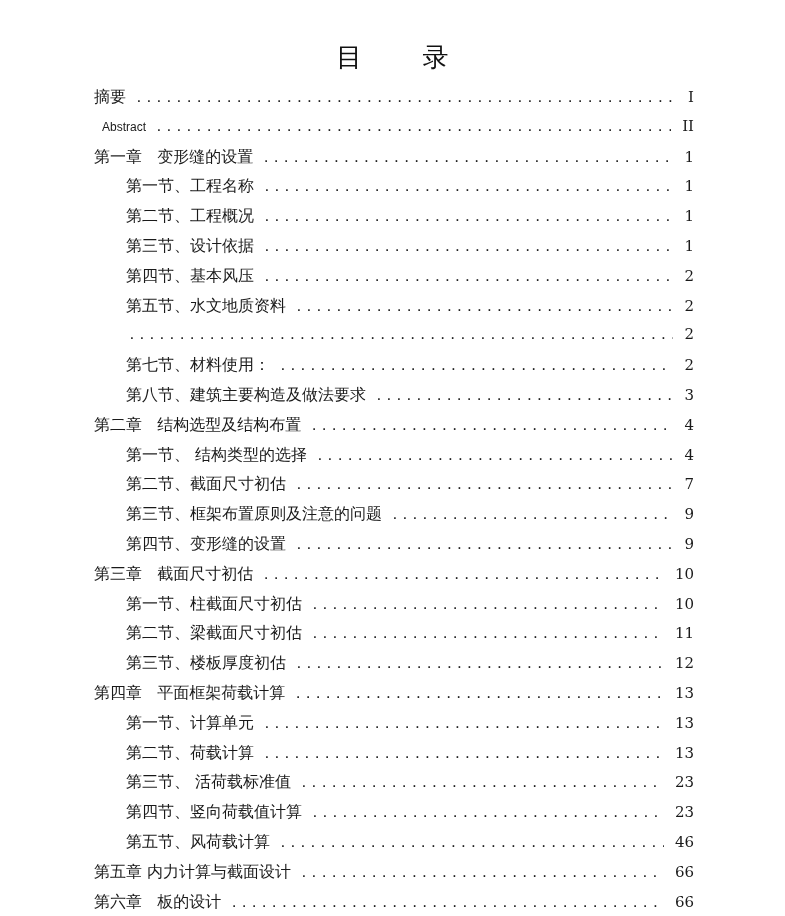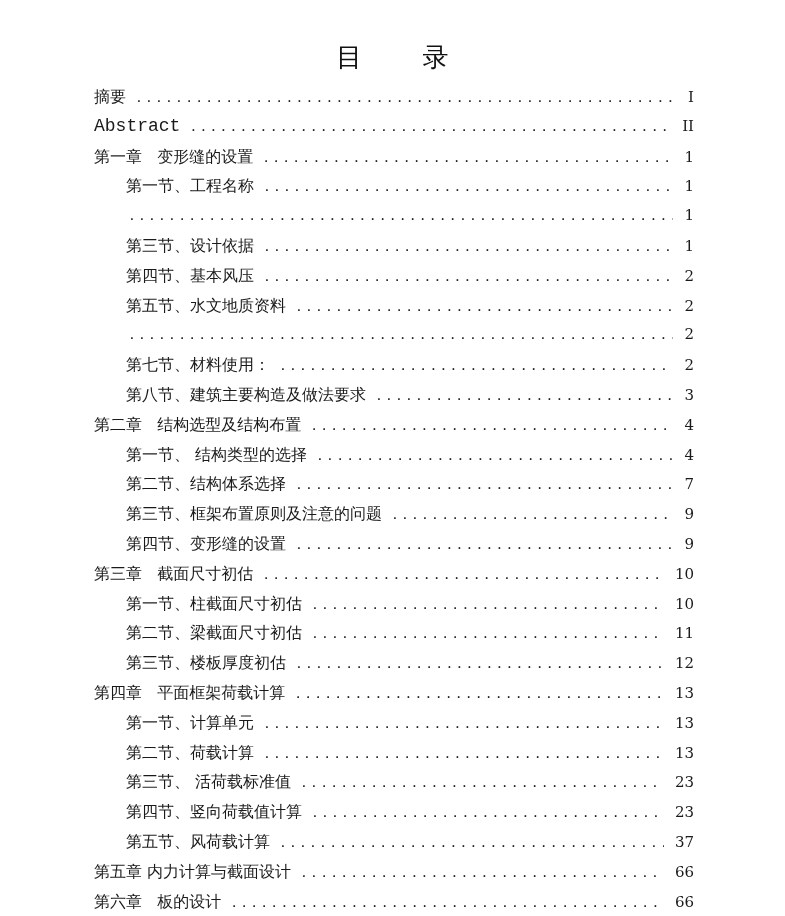--- a/index.html
+++ b/index.html
@@ -53,22 +53,23 @@
     gap: 7px;
   }
   .toc-entry.level-2 {
     padding-left: 32px;
   }
   .toc-label {
     flex: 0 0 auto;
     white-space: pre;
   }
   .toc-label.mono {
-    font-family: Liberation Mono, monospace;
-    font-size: 18px;
+    font-family: Liberation Sans, sans-serif;
+    font-size: 12px;
+    margin-left: 8px;
   }
   .toc-leader {
     flex: 1 1 auto;
     overflow: hidden;
     margin: 0 4px 0 2px;
     font-family: "DejaVu Sans Mono", "Liberation Mono", monospace;
     font-size: 13px;
     letter-spacing: 2.2px;
     color: #222;
     white-space: nowrap;
@@ -105,20 +106,21 @@
       <span class="toc-label">第一章   变形缝的设置</span>
       <span class="toc-leader"></span>
       <span class="toc-page">1</span>
     </div>
     <div class="toc-entry level-2">
       <span class="toc-label">第一节、工程名称</span>
       <span class="toc-leader"></span>
       <span class="toc-page">1</span>
     </div>
     <div class="toc-entry level-2">
+      <span class="toc-label">第二节、工程概况</span>
       <span class="toc-leader"></span>
       <span class="toc-page">1</span>
     </div>
     <div class="toc-entry level-2">
       <span class="toc-label">第三节、设计依据</span>
       <span class="toc-leader"></span>
       <span class="toc-page">1</span>
     </div>
     <div class="toc-entry level-2">
       <span class="toc-label">第四节、基本风压</span>
@@ -148,21 +150,21 @@
       <span class="toc-label">第二章   结构选型及结构布置</span>
       <span class="toc-leader"></span>
       <span class="toc-page">4</span>
     </div>
     <div class="toc-entry level-2">
       <span class="toc-label">第一节、 结构类型的选择</span>
       <span class="toc-leader"></span>
       <span class="toc-page">4</span>
     </div>
     <div class="toc-entry level-2">
-      <span class="toc-label">第二节、结构体系选择</span>
+      <span class="toc-label">第二节、截面尺寸初估</span>
       <span class="toc-leader"></span>
       <span class="toc-page">7</span>
     </div>
     <div class="toc-entry level-2">
       <span class="toc-label">第三节、框架布置原则及注意的问题</span>
       <span class="toc-leader"></span>
       <span class="toc-page">9</span>
     </div>
     <div class="toc-entry level-2">
       <span class="toc-label">第四节、变形缝的设置</span>
@@ -210,21 +212,21 @@
       <span class="toc-page">23</span>
     </div>
     <div class="toc-entry level-2">
       <span class="toc-label">第四节、竖向荷载值计算</span>
       <span class="toc-leader"></span>
       <span class="toc-page">23</span>
     </div>
     <div class="toc-entry level-2">
       <span class="toc-label">第五节、风荷载计算</span>
       <span class="toc-leader"></span>
-      <span class="toc-page">37</span>
+      <span class="toc-page">46</span>
     </div>
     <div class="toc-entry level-1">
       <span class="toc-label">第五章 内力计算与截面设计</span>
       <span class="toc-leader"></span>
       <span class="toc-page">66</span>
     </div>
     <div class="toc-entry level-1">
       <span class="toc-label">第六章   板的设计</span>
       <span class="toc-leader"></span>
       <span class="toc-page">66</span>

